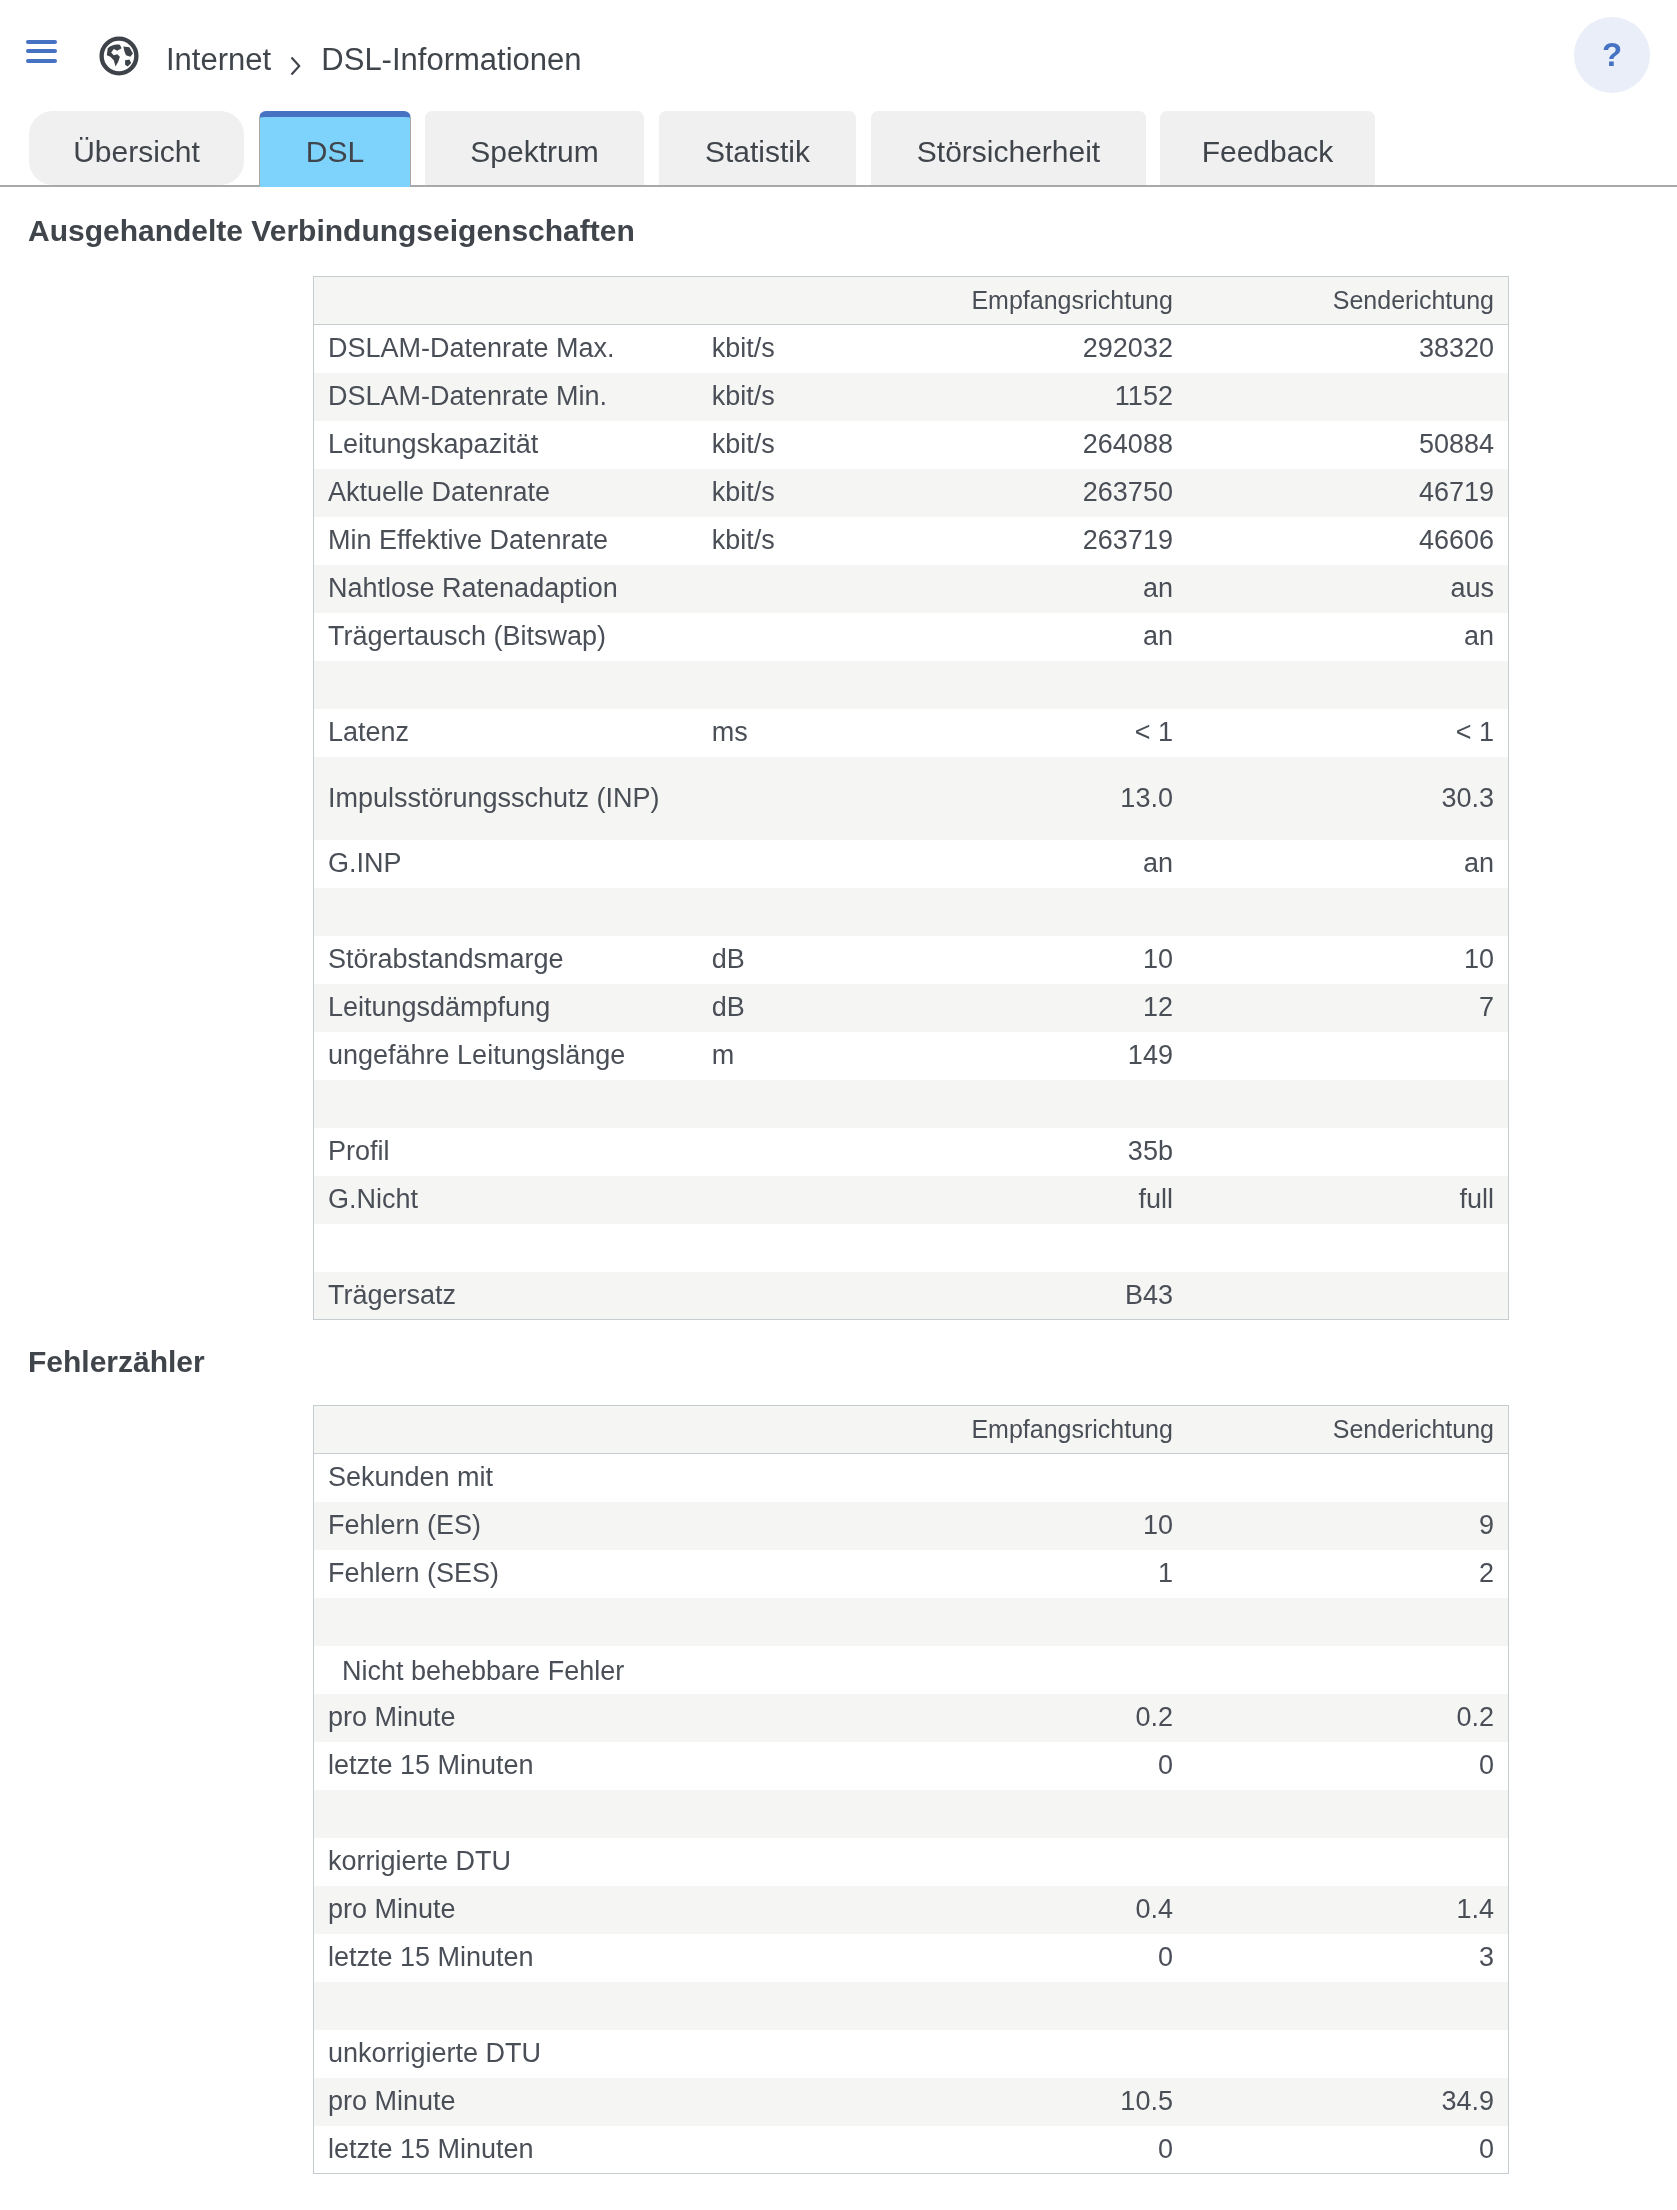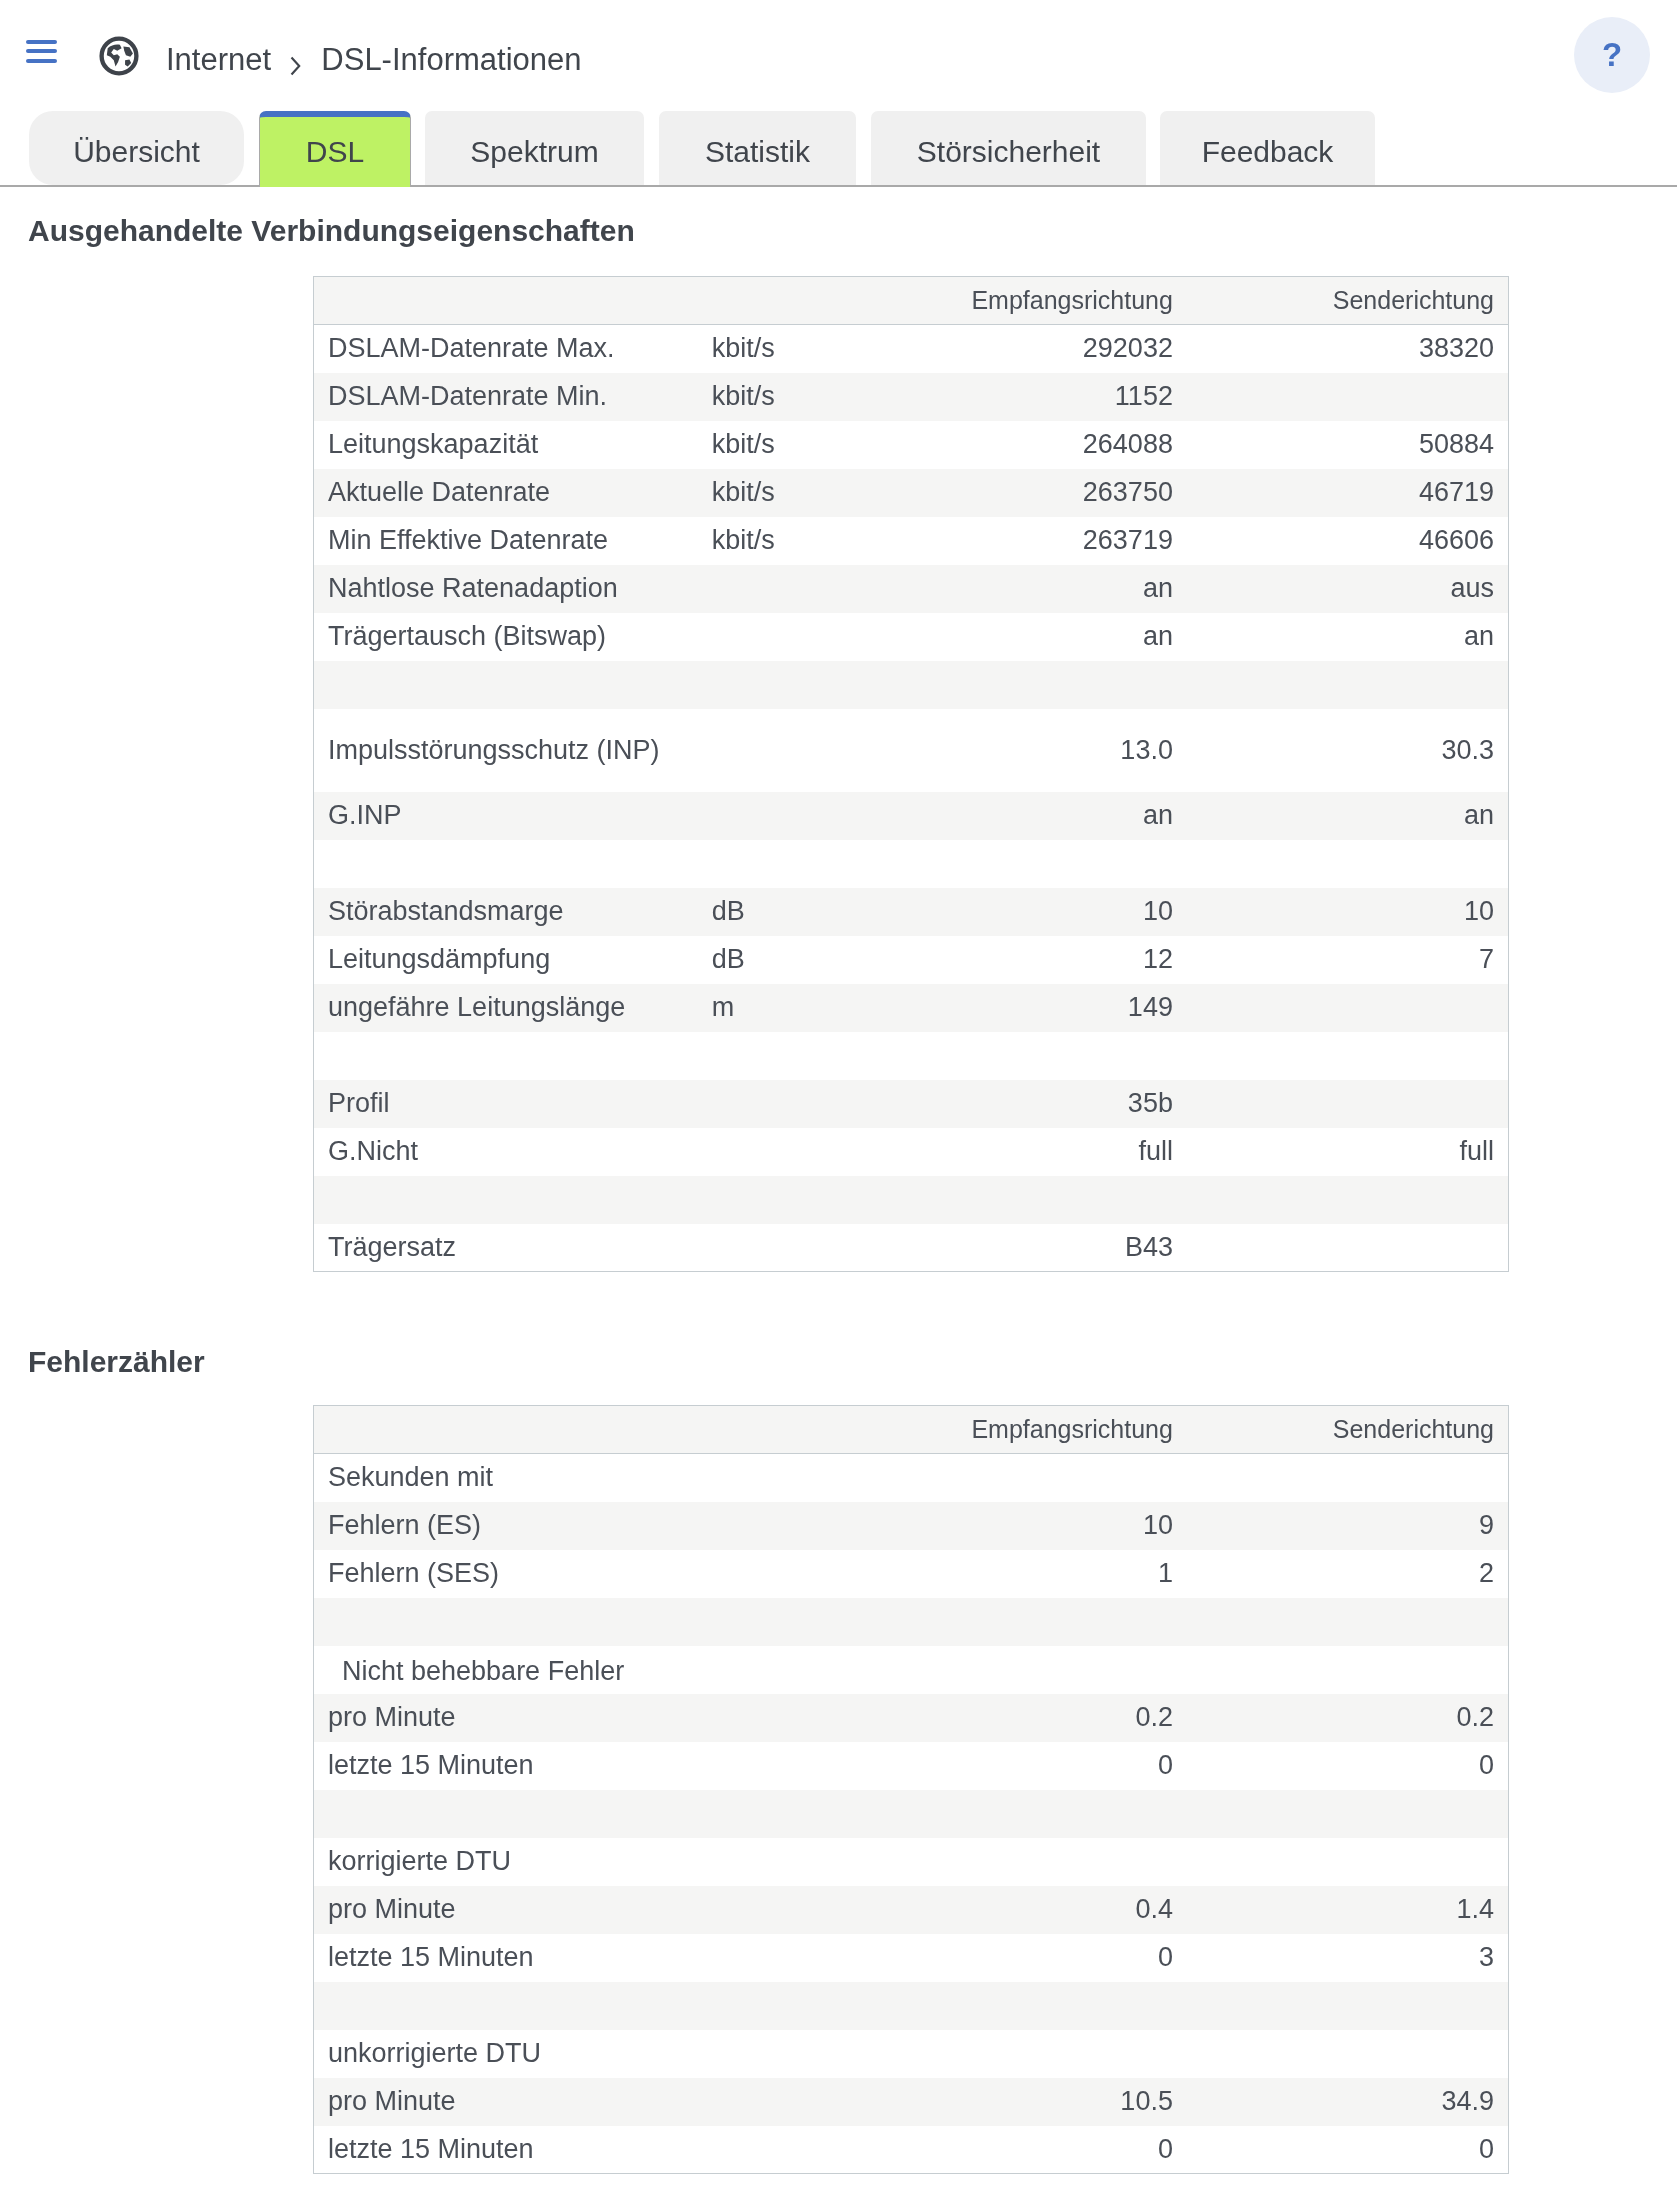--- a/index.html
+++ b/index.html
@@ -24,21 +24,21 @@
     display: flex; align-items: center; justify-content: center; cursor: pointer;
   }
   .tabbar { position: absolute; left: 0; top: 111px; width: 1678px; height: 76px; }
   .tabbar .baseline { position: absolute; left: 0; right: 0; bottom: 0; height: 1.7px; background: #a9a9a9; }
   .tab {
     position: absolute; top: 0; height: 74px; background: #f0f0f0; border-radius: 7px 7px 0 0;
     display: flex; align-items: center; justify-content: center; font-size: 30px; color: #40454c;
     cursor: pointer; box-sizing: border-box; padding-top: 7px;
   }
   .tab.active {
-    background: #bef264; height: 76px; border: 1.7px solid #a9a9a9; border-bottom: none;
+    background: #7dd3fc; height: 76px; border: 1.7px solid #a9a9a9; border-bottom: none;
     border-top: 6px solid #4672c4; padding-top: 0; z-index: 2;
   }
   .section-title { position: absolute; left: 28px; font-size: 30px; font-weight: bold; color: #40454c; margin: 0; }
   table.info {
     position: absolute; left: 313px; width: 1196px; border-collapse: collapse;
     border: 1.7px solid #c6cdd1; font-size: 27px; table-layout: fixed;
   }
   table.info thead th {
     height: 47px; background: #f5f5f4; font-weight: normal; font-size: 25px; color: #4a4f57;
     border-bottom: 1.7px solid #c6cdd1; text-align: right; padding: 0 14px; vertical-align: middle;
@@ -150,20 +150,26 @@
         <td class="unit"></td>
         <td class="num">an</td>
         <td class="num">an</td>
       </tr>
       <tr>
         <td class="label"></td>
         <td class="unit"></td>
         <td class="num"></td>
         <td class="num"></td>
       </tr>
+      <tr>
+        <td class="label">Latenz</td>
+        <td class="unit">ms</td>
+        <td class="num">&lt; 1</td>
+        <td class="num">&lt; 1</td>
+      </tr>
       <tr class="tall">
         <td class="label">Impulsstörungsschutz (INP)</td>
         <td class="unit"></td>
         <td class="num">13.0</td>
         <td class="num">30.3</td>
       </tr>
       <tr>
         <td class="label">G.INP</td>
         <td class="unit"></td>
         <td class="num">an</td>

